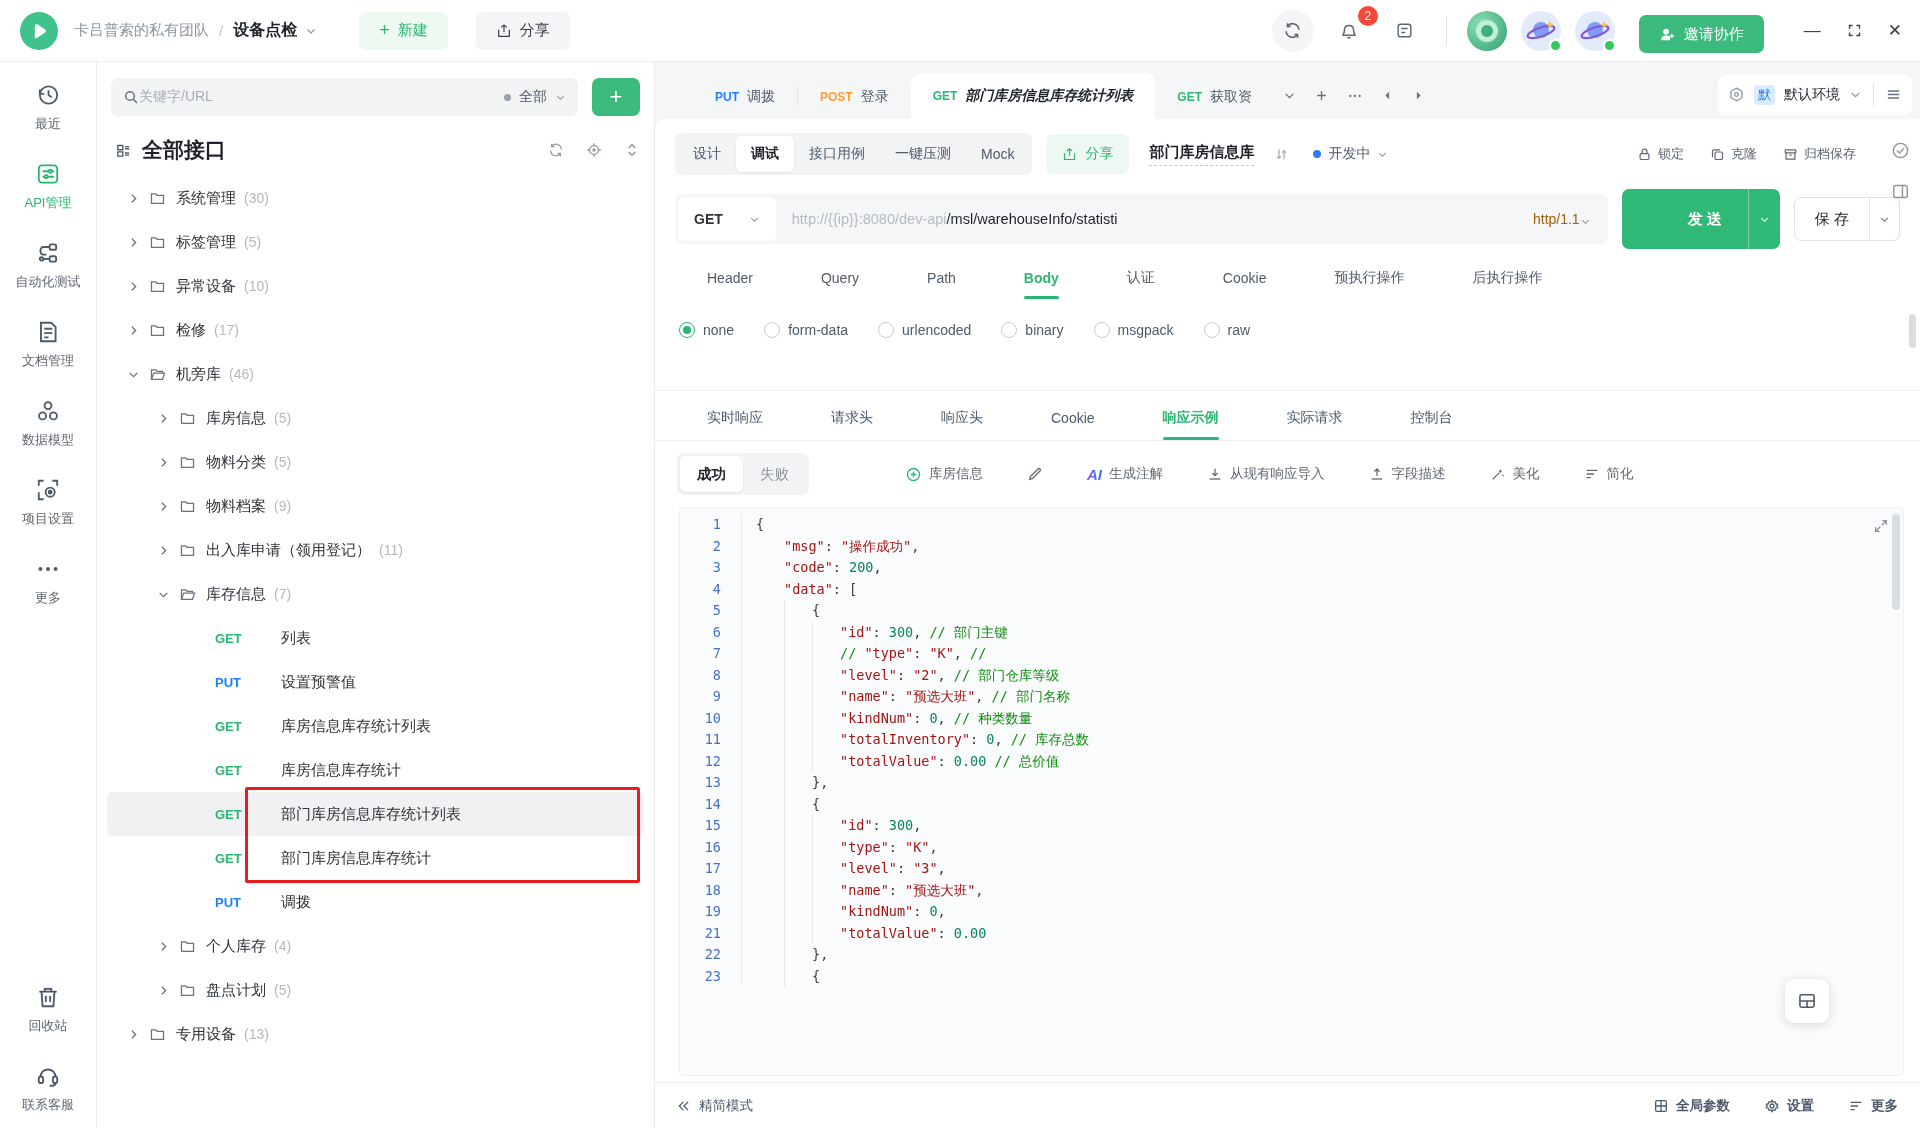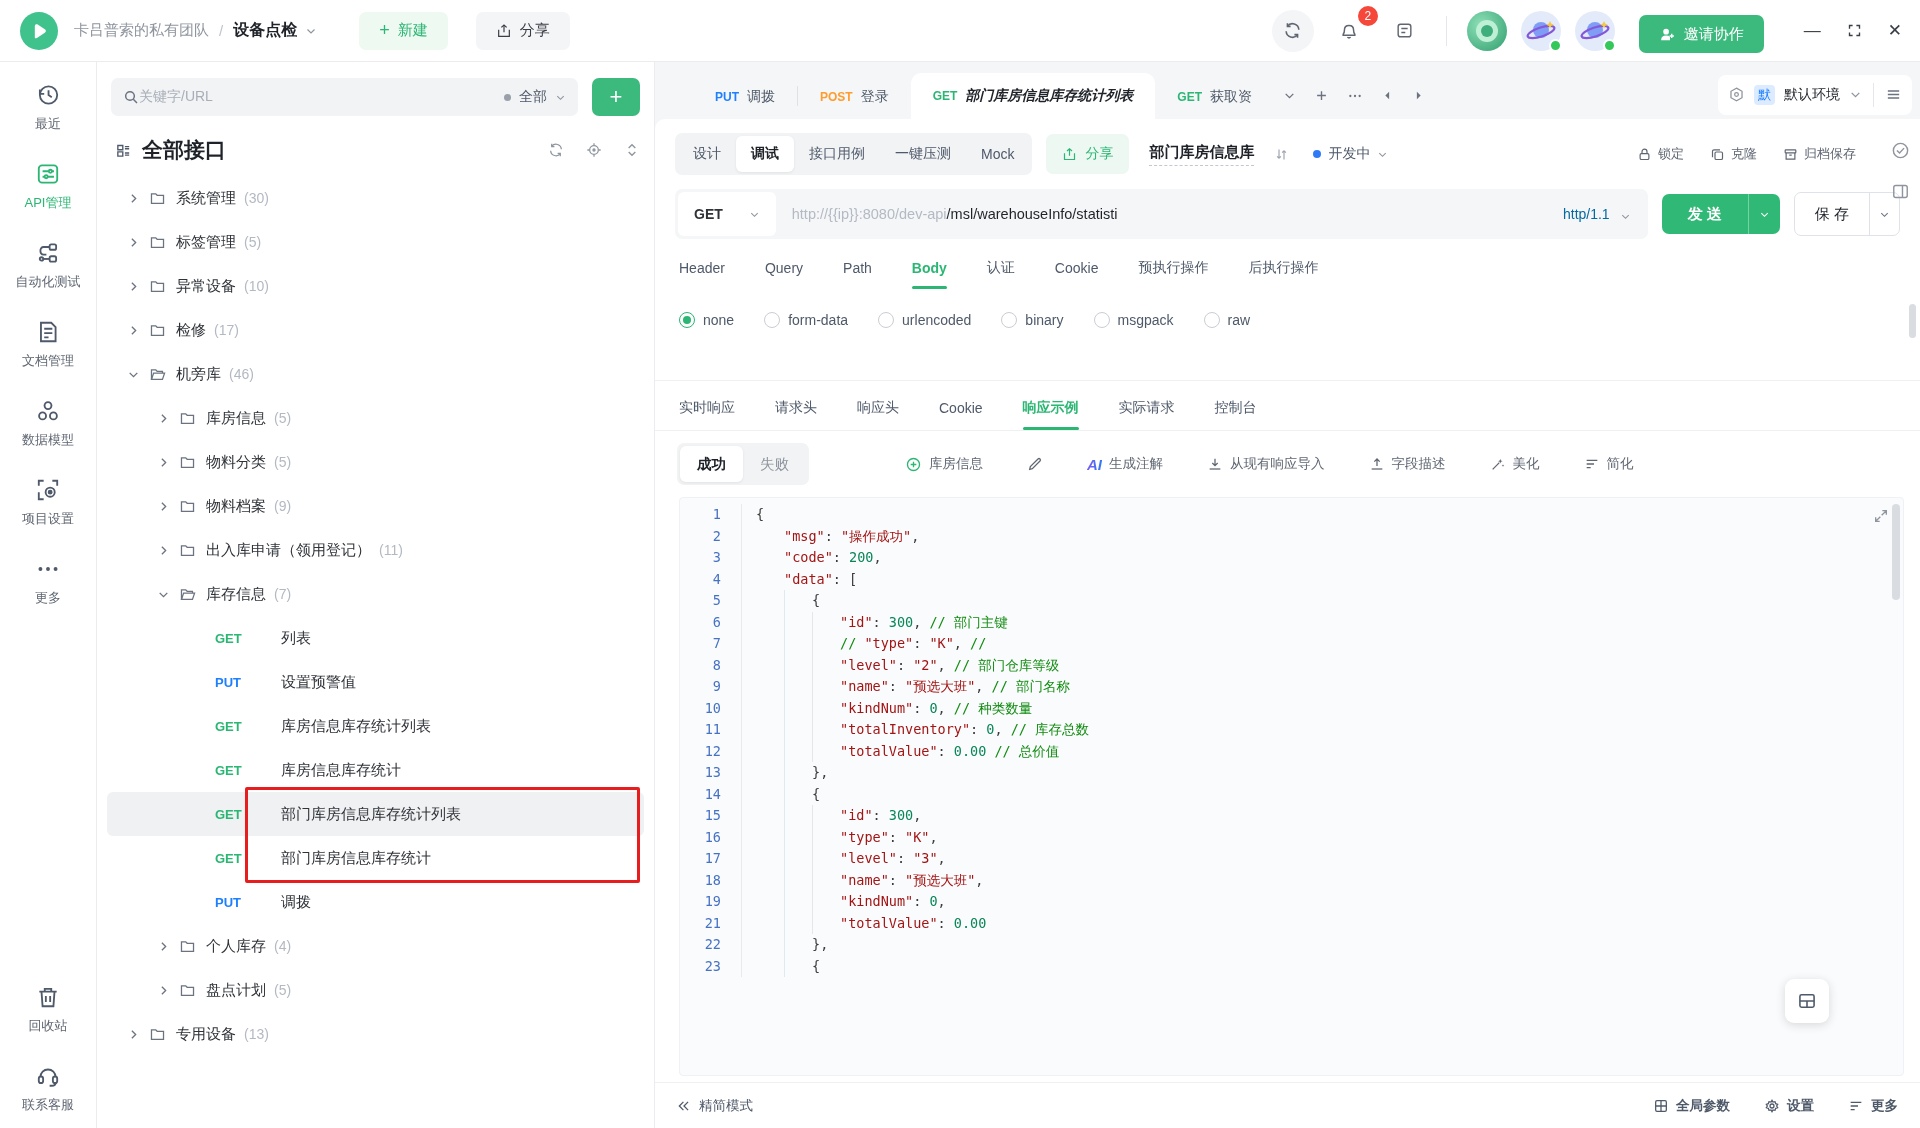--- a/index.html
+++ b/index.html
@@ -88,30 +88,30 @@
   .row-a-right { margin-left:auto; display:flex; align-items:center; gap:26px; color:#5f6672; font-size:13px; padding-right:44px;}
   .ra-item { display:flex; align-items:center; gap:6px; cursor:pointer; white-space:nowrap;}
   .right-mini { position:absolute; right:10px; top:22px; display:flex; flex-direction:column; gap:22px; color:#8f959e; }
 
   .req-row { display:flex; align-items:center; padding:14px 20px 0 20px; gap:14px; }
   .req-box { flex:1; height:50px; background:#f5f6f7; border-radius:7px; display:flex; align-items:center; padding:3px; min-width:0;}
   .req-method { background:#fff; border-radius:6px; height:44px; display:flex; align-items:center; gap:26px; padding:0 16px; font-weight:bold; color:#2f3338; cursor:pointer; flex:none;}
   .req-url { flex:1; display:flex; align-items:center; padding:0 16px; font-size:14.5px; min-width:0; white-space:nowrap; overflow:hidden;}
   .url-gray { color:#b4bac4; }
   .url-dark { color:#1f2329; }
-  .req-proto { color:#0369a1; display:flex; gap:10px; align-items:flex-end; padding-right:14px; flex:none; cursor:pointer;}
-  .send-btn { height:40px; border-radius:7px; background:#30b876; color:#fff; display:flex; align-items:stretch; font-size:15px; font-weight:bold; cursor:pointer; flex:none;}
+  .req-proto { color:#a16207; display:flex; align-items:flex-end; padding-right:14px; flex:none; cursor:pointer;}
+  .send-btn { height:60px; border-radius:7px; background:#30b876; color:#fff; display:flex; align-items:stretch; font-size:15px; font-weight:bold; cursor:pointer; flex:none;padding-left:40px;}
   .send-main { display:flex; align-items:center; padding:0 26px; }
   .send-arrow { display:flex; align-items:center; padding:0 10px; border-left:1px solid rgba(255,255,255,.35); }
   .save-btn { height:44px; border-radius:7px; background:#fff; border:1px solid #dfe2e8; display:flex; align-items:stretch; color:#1f2329; font-size:15px; cursor:pointer; flex:none;}
   .save-main { display:flex; align-items:center; padding:0 20px; }
   .save-arrow { display:flex; align-items:center; padding:0 9px; border-left:1px solid #dfe2e8; color:#6b7280;}
 
   .req-tabs { display:flex; align-items:center; gap:40px; padding:20px 20px 0 24px; }
-  .rtab { padding-bottom:13px; color:#4e5969; cursor:pointer; position:relative; white-space:nowrap;}
+  .rtab { padding-bottom:13px; color:#4e5969; cursor:pointer; position:relative; white-space:nowrap;margin-left:28px;}
   .rtab.active { color:#2bb673; font-weight:bold; }
   .rtab.active::after { content:""; position:absolute; left:0; right:0; bottom:0; height:3px; border-radius:2px; background:#2bb673; }
 
   .radio-row { display:flex; gap:30px; padding:22px 20px 0 24px; position:relative;}
   .radio { display:flex; align-items:center; gap:8px; color:#4e5969; cursor:pointer; }
   .rdot { width:16px; height:16px; border-radius:50%; border:1.5px solid #c9cdd4; position:relative; background:#fff;}
   .radio.sel .rdot { border-color:#2bb673; }
   .radio.sel .rdot::after { content:""; position:absolute; inset:3px; border-radius:50%; background:#2bb673; }
   .mini-scroll { position:absolute; right:4px; top:14px; width:7px; height:34px; border-radius:4px; background:#d9dce1; }
 

